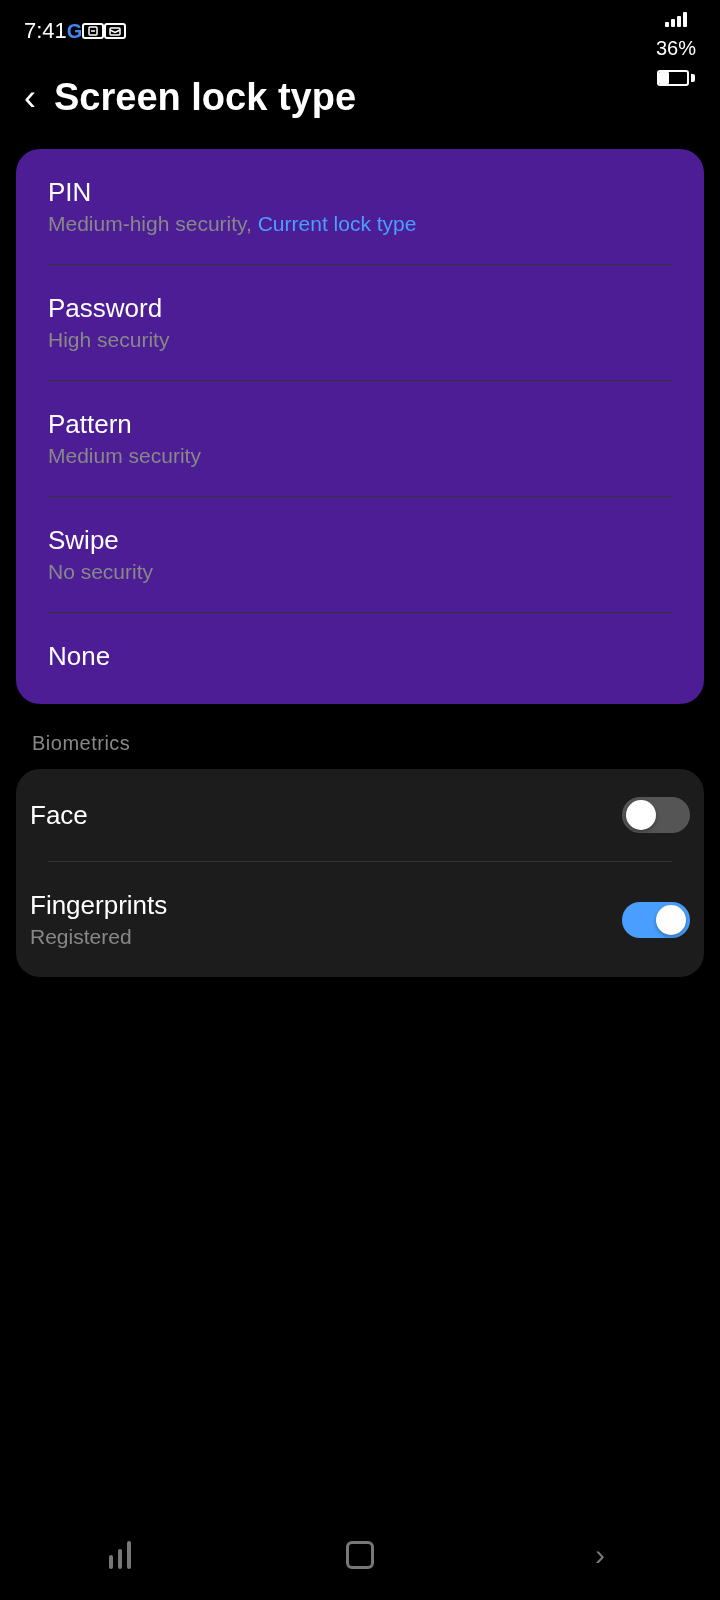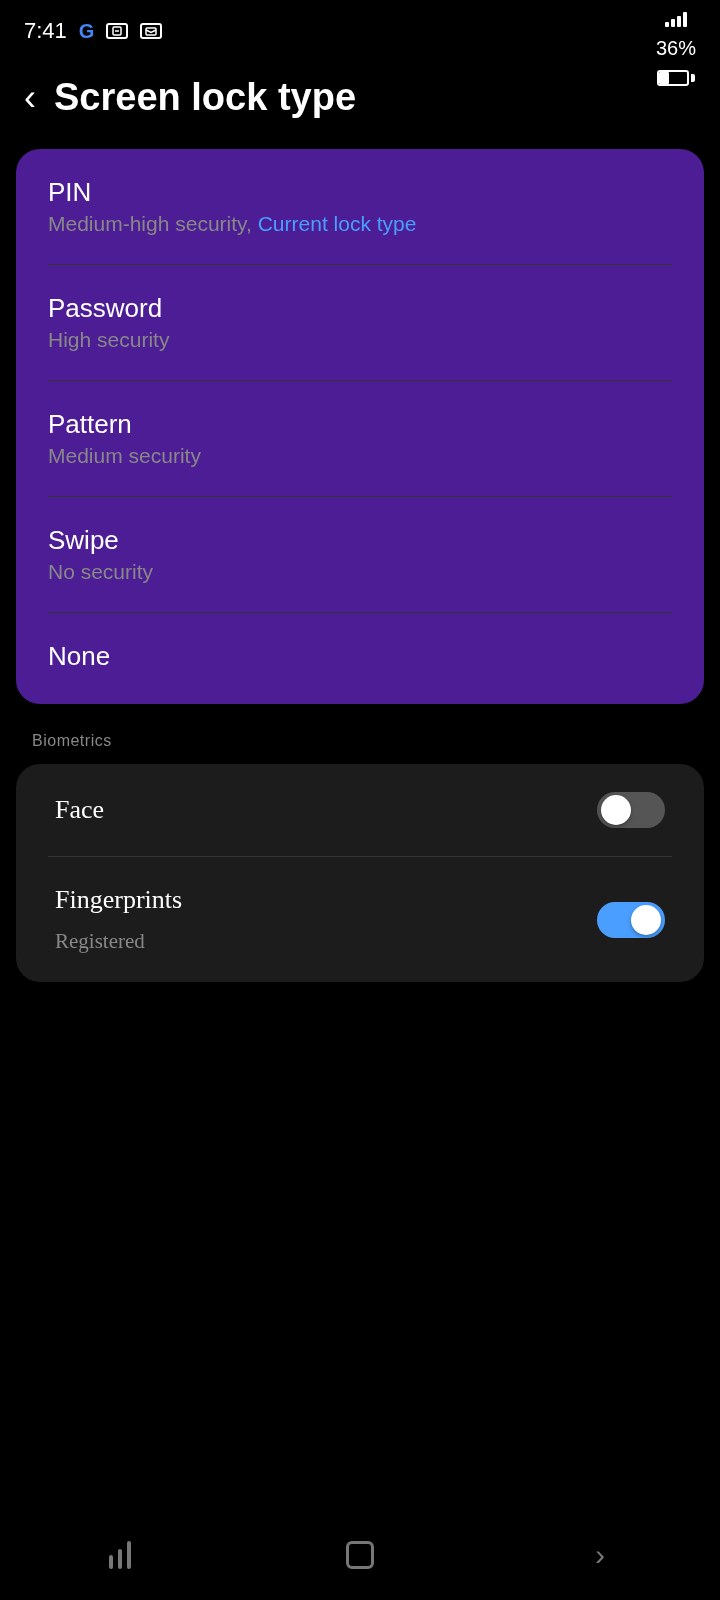--- a/index.html
+++ b/index.html
@@ -20,21 +20,21 @@
       display: flex;
       justify-content: space-between;
       align-items: center;
       padding: 14px 24px 8px 24px;
       height: 56px;
     }
 
     .status-left {
       display: flex;
       align-items: center;
-      gap: 12px;
+      gap: 0;
       font-size: 22px;
       font-weight: 500;
       color: #fff;
     }
 
     .status-icon-box {
       width: 22px;
       height: 16px;
       border: 2px solid #fff;
       border-radius: 3px;
@@ -139,54 +139,53 @@
 
     .divider {
       height: 1px;
       background: #333;
       margin: 0 32px;
     }
 
     
     .section-label {
       padding: 28px 44px 14px 32px;
-      font-size: 16px;
+      font-size: 20px;
       color: #888;
       font-weight: 400;
       letter-spacing: 0.5px;
       border-radius: 30px;
     }
 
     
     .biometrics-card {
       background: #1c1c1c;
       border-radius: 24px;
       margin: 0 16px;
       overflow: hidden;
     }
 
     .toggle-item {
       display: flex;
       align-items: center;
       justify-content: space-between;
-      padding: 28px 39px;
+      padding: 28px 14px;
       cursor: pointer;
-      font-family: Liberation Serif, serif;
     }
 
     .toggle-item-left .toggle-title {
       font-size: 26px;
       font-weight: 400;
       color: #fff;
     }
 
     .toggle-item-left .toggle-subtitle {
       font-size: 21px;
       color: #888;
-      margin-top: 14px;
+      margin-top: 4px;
     }
 
     
     .toggle-switch {
       width: 68px;
       height: 36px;
       border-radius: 18px;
       position: relative;
       cursor: pointer;
       flex-shrink: 0;

